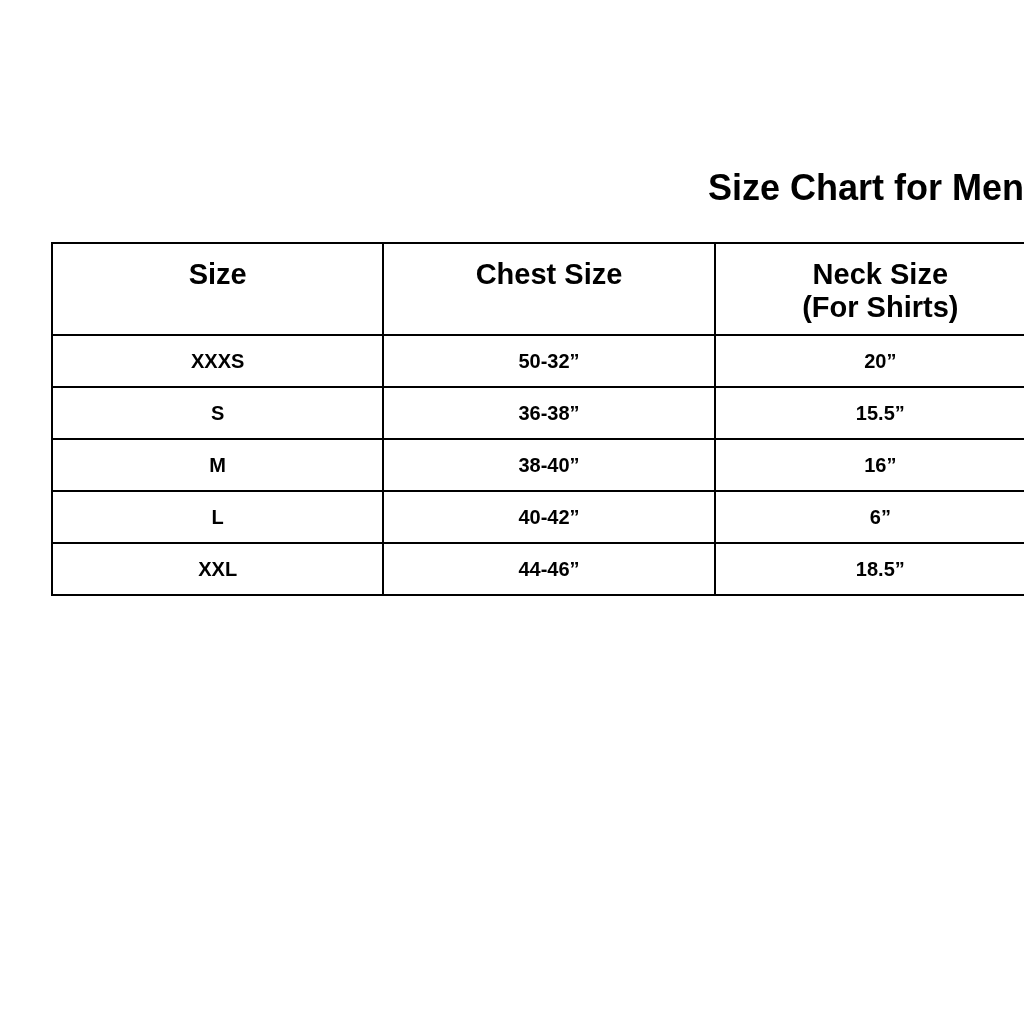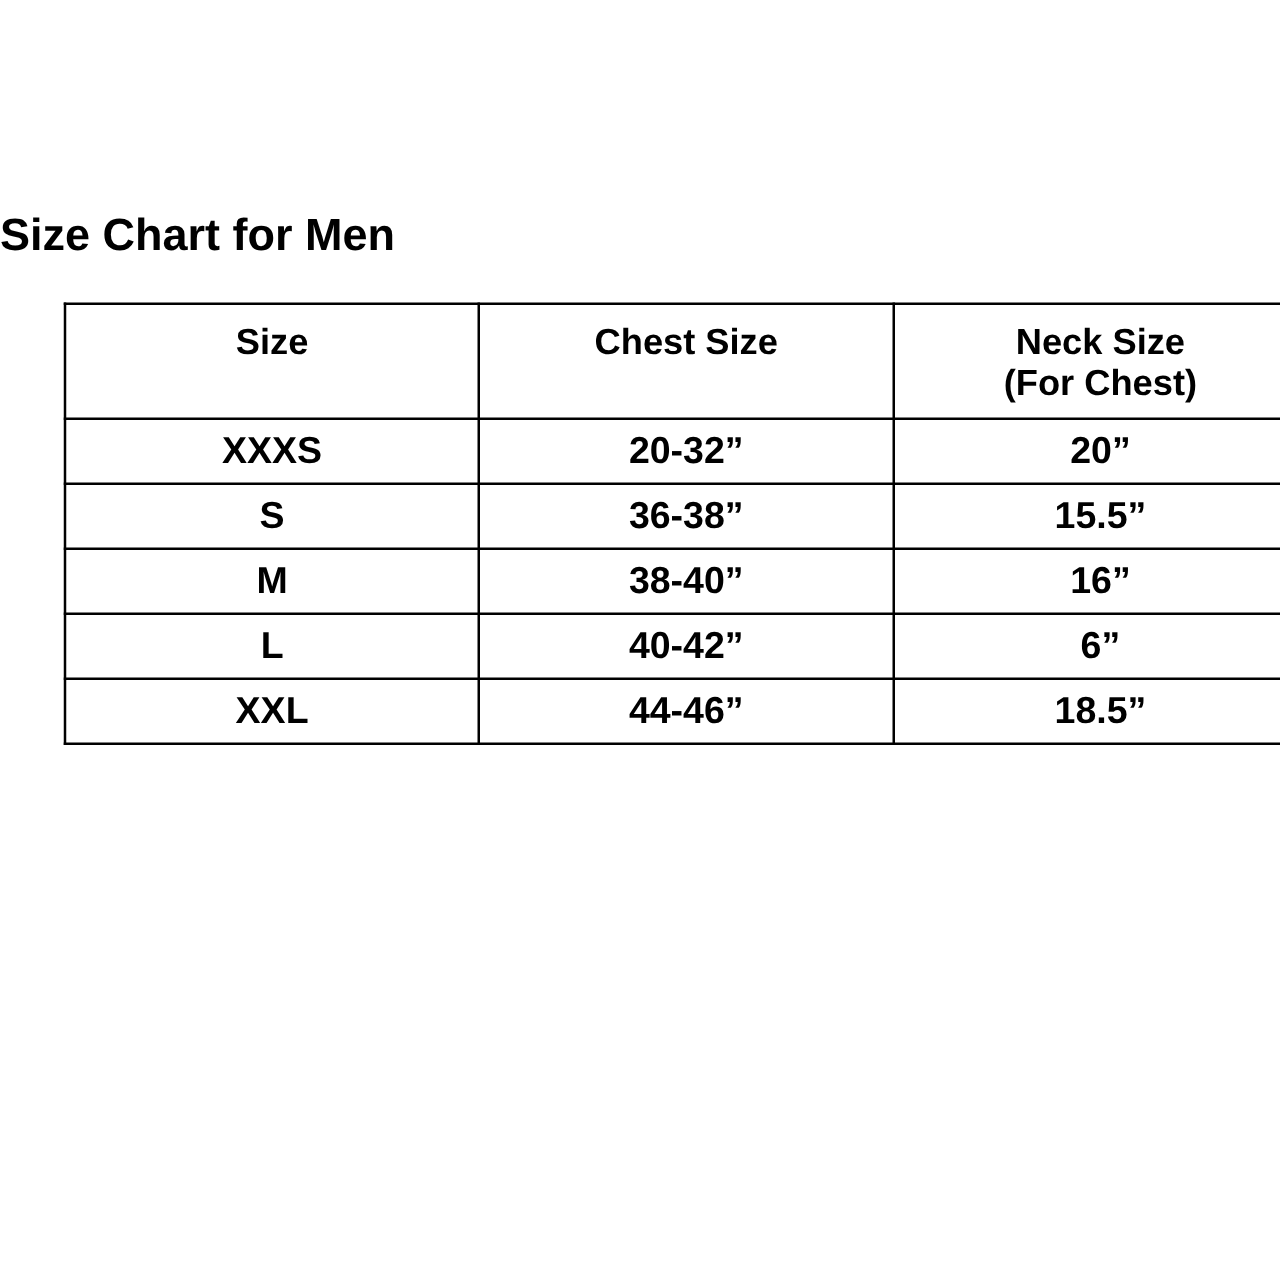--- a/index.html
+++ b/index.html
@@ -16,21 +16,21 @@
     font-family: "Liberation Sans", sans-serif;
     color: #000000;
     overflow: hidden;
   }
   .page-title {
     position: absolute;
     top: 170px;
     left: 0;
     width: 100%;
     margin: 0;
-    text-align: left;
+    text-align: right;
     font-size: 36px;
     line-height: 1.0;
     font-weight: bold;
     color: #000000;
   }
   table.size-chart {
     position: absolute;
     left: 51px;
     top: 242px;
     width: 996px;
@@ -50,46 +50,46 @@
   table.size-chart th {
     height: 92px;
     vertical-align: top;
     padding-top: 14px;
     font-size: 29px;
     line-height: 1.15;
   }
   table.size-chart td {
     height: 52px;
     vertical-align: middle;
-    font-size: 30px;
+    font-size: 20px;
     line-height: 1.0;
   }
 </style>
 </head>
 <body>
 
 <div class="canvas">
 
   <h1 class="page-title">Size Chart for Men</h1>
 
   <table class="size-chart">
     <thead>
       <tr>
         <th>Size</th>
         <th>Chest Size</th>
         <th>
           <span>Neck Size</span><br>
-          <span>(For Chest)</span>
+          <span>(For Shirts)</span>
         </th>
       </tr>
     </thead>
     <tbody>
       <tr>
         <td>XXXS</td>
-        <td>20-32”</td>
+        <td>50-32”</td>
         <td>20”</td>
       </tr>
       <tr>
         <td>S</td>
         <td>36-38”</td>
         <td>15.5”</td>
       </tr>
       <tr>
         <td>M</td>
         <td>38-40”</td>

